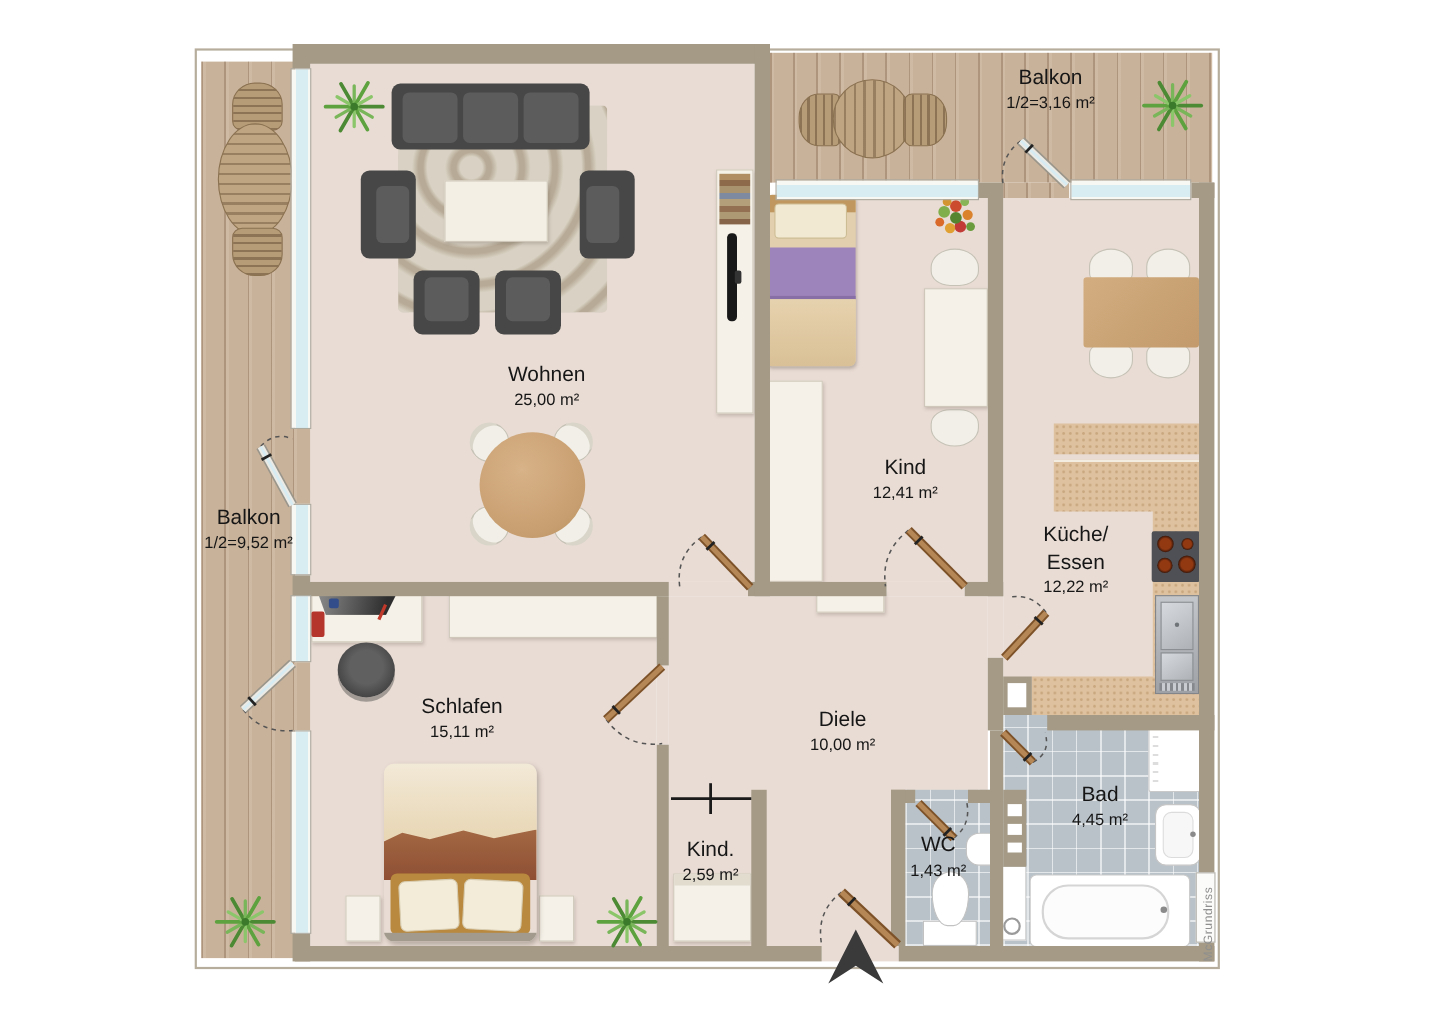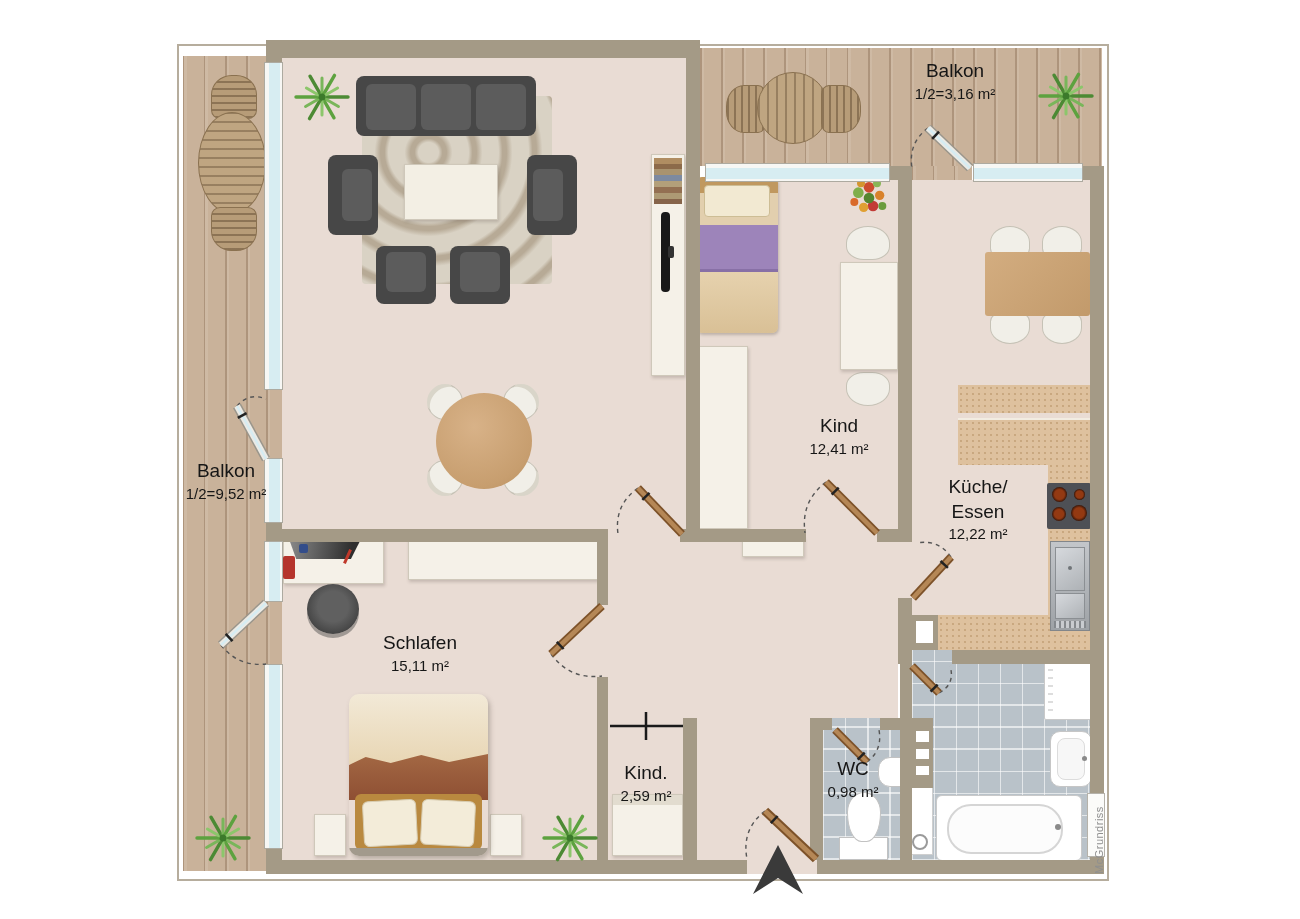--- a/index.html
+++ b/index.html
@@ -317,40 +317,52 @@
   <svg class="abs" style="left:1036px;top:66px" width="60" height="60" viewBox="-30 -30 60 60">
       <use href="#plantsym"></use>
     </svg>
   <svg class="abs" style="left:193px;top:808px" width="60" height="60" viewBox="-30 -30 60 60">
       <use href="#plantsym"></use>
     </svg>
   <svg class="abs" style="left:540px;top:808px" width="60" height="60" viewBox="-30 -30 60 60">
       <use href="#plantsym"></use>
     </svg>
 
-  <div class="lbl" style="left:759px;top:414px;width:160px">
+  <div class="lbl" style="left:417px;top:329px;width:160px">
+    <div class="lname">Wohnen</div>
+    <div class="larea">25,00 m²</div>
+  </div>
+  <div class="lbl" style="left:743px;top:414px;width:160px">
     <div class="lname">Kind</div>
     <div class="larea">12,41 m²</div>
   </div>
   <div class="lbl" style="left:898px;top:475px;width:160px">
     <div class="lname">Küche/</div>
     <div class="lname">Essen</div>
     <div class="larea">12,22 m²</div>
   </div>
   <div class="lbl" style="left:340px;top:631px;width:160px">
     <div class="lname">Schlafen</div>
     <div class="larea">15,11 m²</div>
   </div>
+  <div class="lbl" style="left:686px;top:643px;width:160px">
+    <div class="lname">Diele</div>
+    <div class="larea">10,00 m²</div>
+  </div>
   <div class="lbl" style="left:566px;top:761px;width:160px">
     <div class="lname">Kind.</div>
     <div class="larea">2,59 m²</div>
   </div>
   <div class="lbl" style="left:773px;top:757px;width:160px">
     <div class="lname">WC</div>
-    <div class="larea">0,98 m²</div>
+    <div class="larea">1,43 m²</div>
+  </div>
+  <div class="lbl" style="left:920px;top:711px;width:160px">
+    <div class="lname">Bad</div>
+    <div class="larea">4,45 m²</div>
   </div>
   <div class="lbl" style="left:875px;top:59px;width:160px">
     <div class="lname">Balkon</div>
     <div class="larea">1/2=3,16 m²</div>
   </div>
   <div class="lbl" style="left:146px;top:459px;width:160px">
     <div class="lname">Balkon</div>
     <div class="larea">1/2=9,52 m²</div>
   </div>
 

